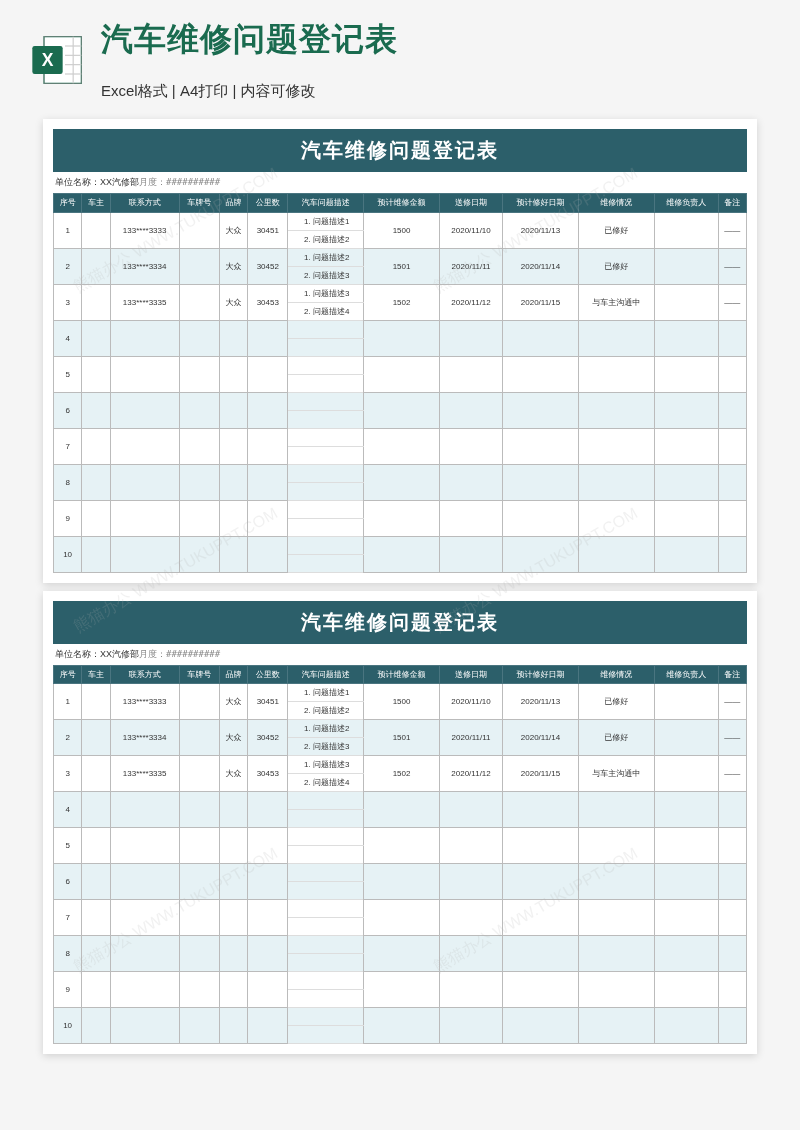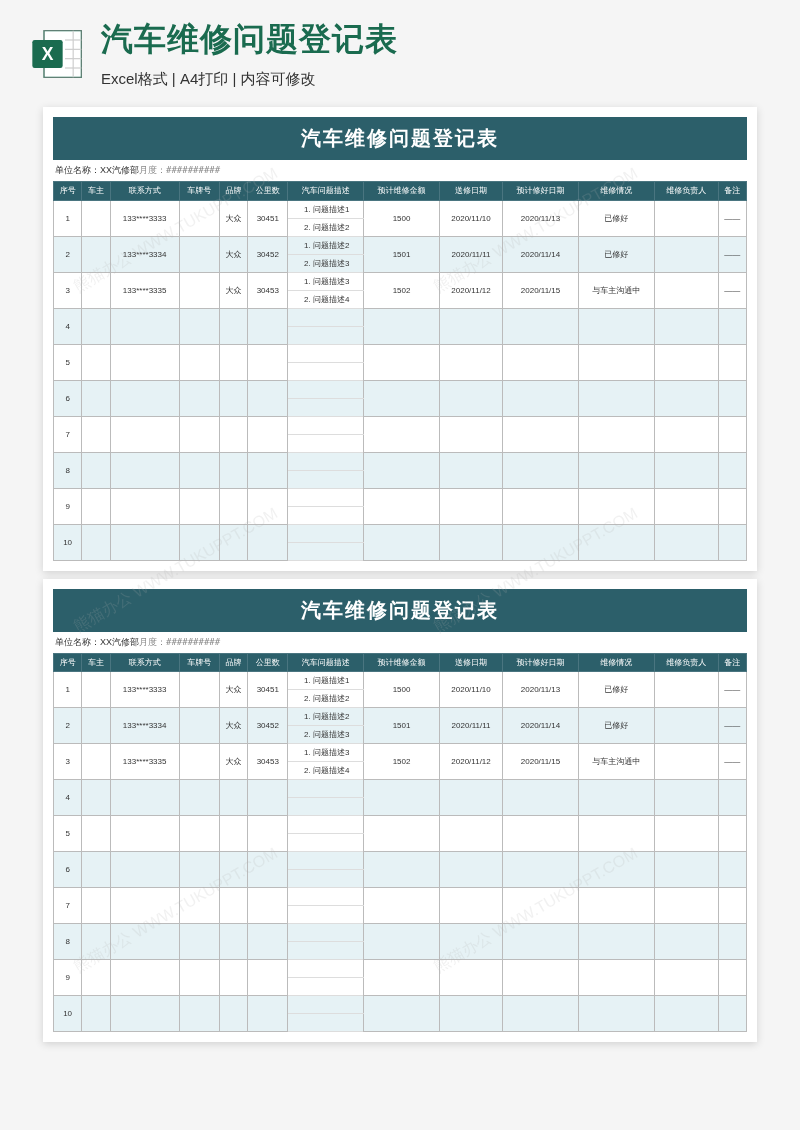--- a/index.html
+++ b/index.html
@@ -2,21 +2,21 @@
 <html><head>
 <meta charset="utf-8">
 <style>
 *{box-sizing:border-box;margin:0;padding:0}
 body{width:800px;height:1130px;background:#f5f5f5;font-family:"Microsoft YaHei",Arial,sans-serif;overflow:hidden;position:relative}
 .header{display:flex;align-items:center;padding:18px 30px 10px;gap:15px}
 .excel-icon{width:56px;height:56px;position:relative}
 .excel-icon svg{width:100%;height:100%}
 .header-text{flex:1}
 .main-title{font-size:32px;font-weight:700;color:#1a6b4f;letter-spacing:1px}
-.sub-title{font-size:15px;color:#333;margin-top:8px}
+.sub-title{font-size:15px;color:#333;margin-top:20px}
 .page{background:#fff;margin:8px auto;width:714px;box-shadow:0 2px 8px rgba(0,0,0,0.15);padding:10px}
 .banner{background:#2c5f6a;color:#fff;text-align:center;font-size:20px;font-weight:700;padding:8px;letter-spacing:2px}
 .meta-row{display:flex;justify-content:flex-start;font-size:9px;padding:4px 2px;color:#333}
 .meta-row .meta-right{color:#888}
 table{width:100%;border-collapse:collapse;font-size:8px}
 th{background:#2c5f6a;color:#fff;padding:4px 1px;font-weight:400;border:1px solid #4a7580;line-height:1.2}
 td{border:1px solid #bbb;text-align:center;padding:3px 1px;height:18px;color:#333}
 tr.odd td{background:#e6f2f5}
 tr.even td{background:#fff}
 .desc-cell{text-align:center;padding-left:3px;border-bottom:1px solid #ddd}

